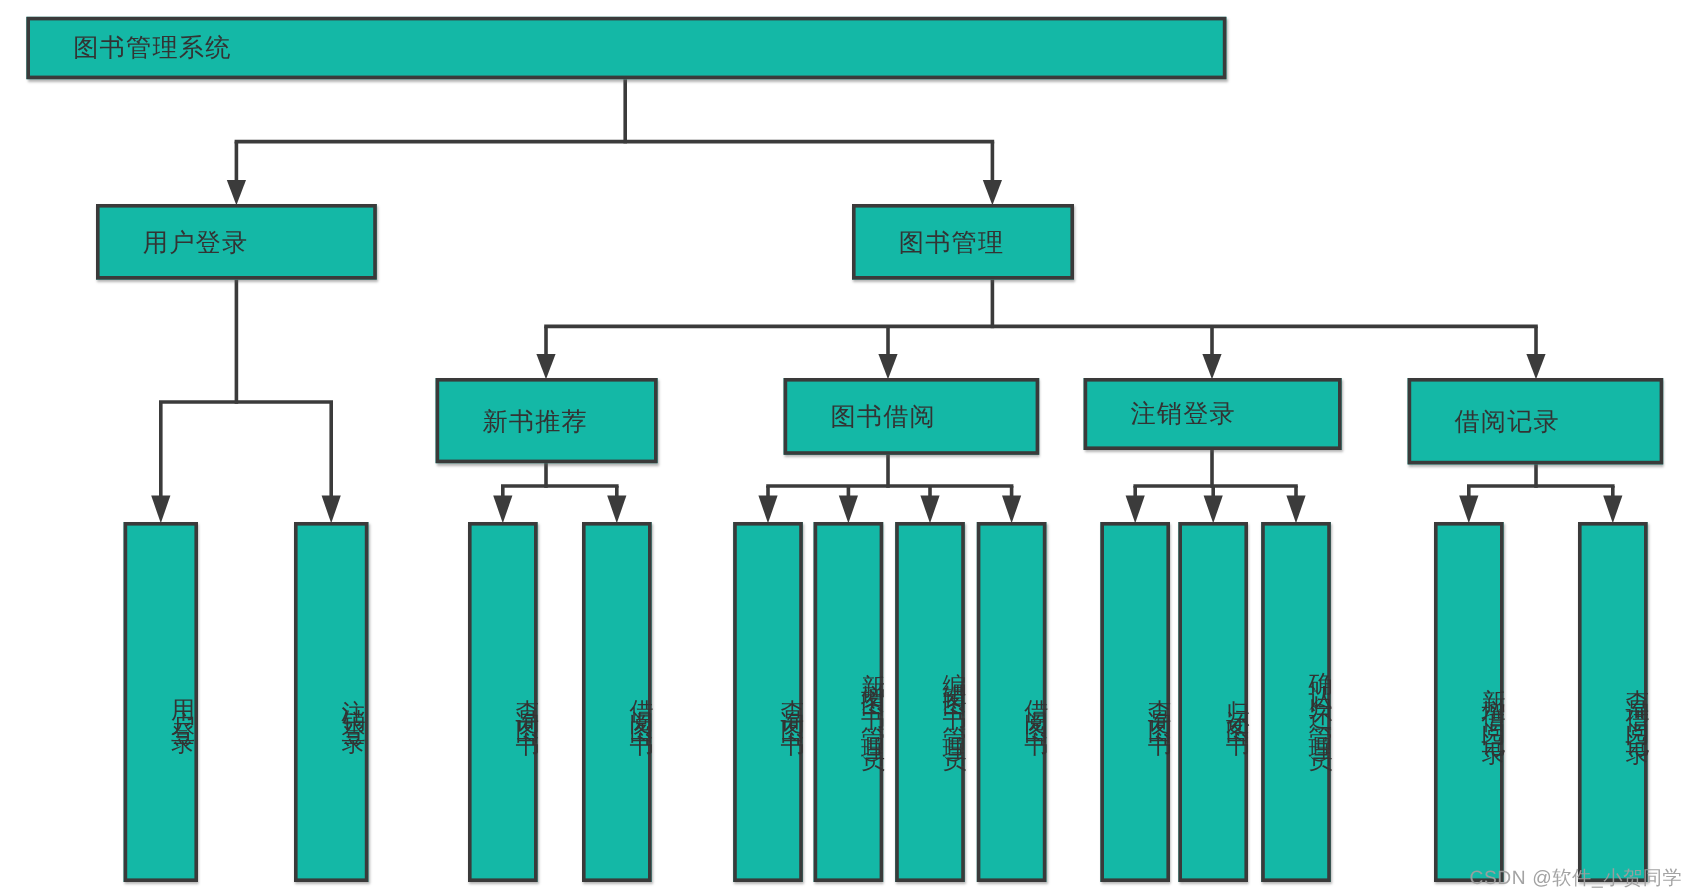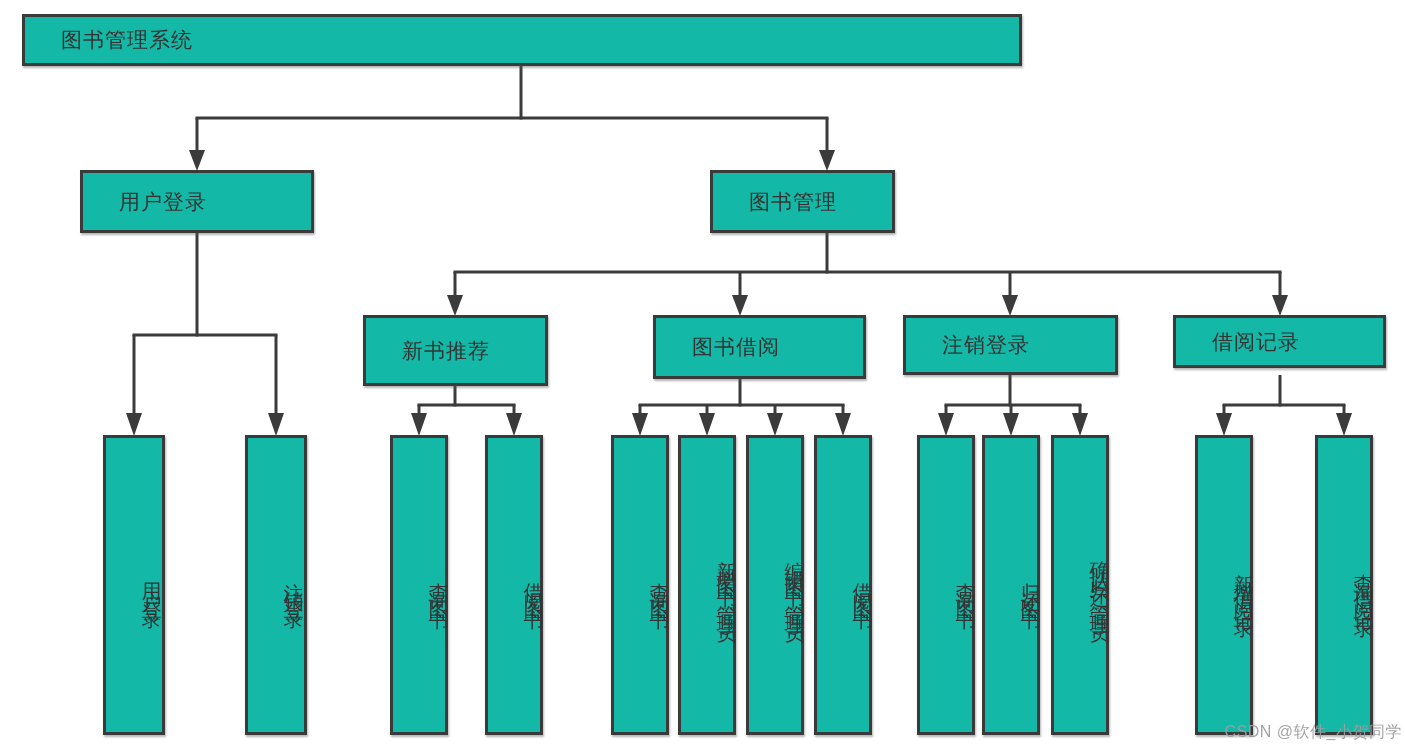--- a/index.html
+++ b/index.html
@@ -133,21 +133,21 @@
 
   <div class="node hbox" style="left:363px;top:315px;width:185px;height:71px;">
     <span>新书推荐</span>
   </div>
   <div class="node hbox" style="left:633px;top:315px;width:213px;height:64px;margin-left:20px;">
     <span>图书借阅</span>
   </div>
   <div class="node hbox" style="left:903px;top:315px;width:215px;height:60px;">
     <span>注销登录</span>
   </div>
-  <div class="node hbox" style="left:1173px;top:315px;width:213px;height:53px;font-family:Liberation Mono, monospace;">
+  <div class="node hbox" style="left:1173px;top:315px;width:213px;height:72px;font-family:Liberation Mono, monospace;">
     <span>借阅记录</span>
   </div>
 
   <div class="node leaf" style="left:103px;top:435px;width:62px;height:300px;">
     <span>用户登录</span>
   </div>
   <div class="node leaf" style="left:245px;top:435px;width:62px;height:300px;">
     <span>注销登录</span>
   </div>
   <div class="node leaf" style="left:390px;top:435px;width:58px;height:300px;">

